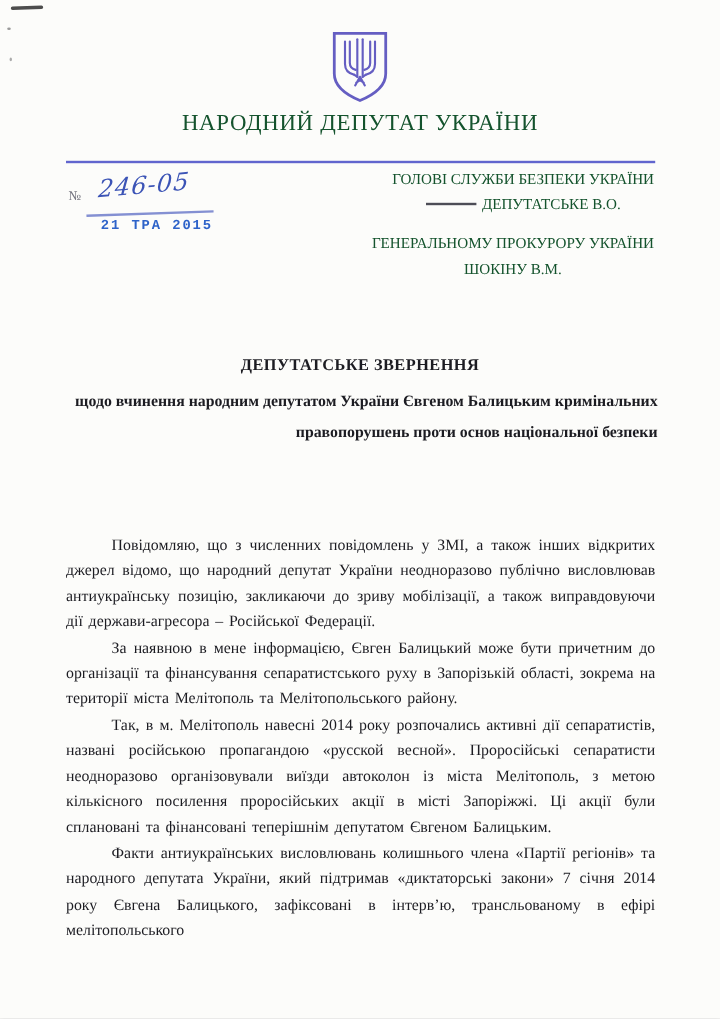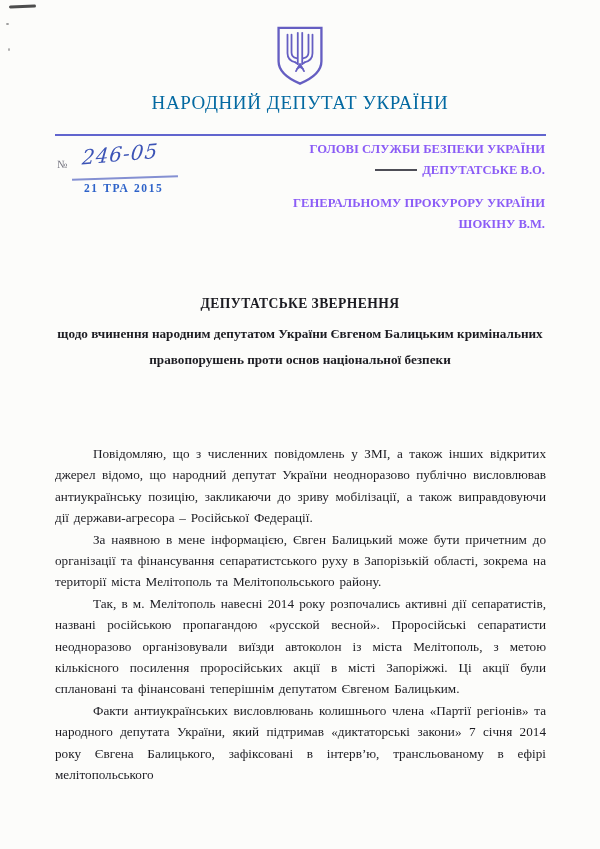--- a/index.html
+++ b/index.html
@@ -16,48 +16,48 @@
   
   .smudge-top{position:absolute;left:9px;top:5px;width:27px;height:3px;background:#2e2e2e;border-radius:2px;transform:rotate(-2deg);opacity:.85;}
   .speck-1{position:absolute;left:6px;top:23px;width:3px;height:2px;background:#9a9a9a;border-radius:50%;}
   .speck-2{position:absolute;left:8px;top:48px;width:2px;height:3px;background:#ababab;border-radius:50%;}
 
   
   .emblem{position:absolute;left:50%;top:25px;transform:translateX(-50%);}
   .org-title{
     position:absolute;left:0;right:0;top:92px;
     text-align:center;font-size:19px;letter-spacing:.6px;
-    color:#0369a1;font-weight:normal;margin:0;
+    color:#14532d;font-weight:normal;margin:0;
   }
   .rule{position:absolute;left:55px;top:134px;width:491px;height:2px;background:#6165ce;}
 
   
   .reg-no-symbol{position:absolute;left:57px;top:158px;font-size:11px;color:#74747f;}
   .reg-no-value{
     position:absolute;left:82px;top:142px;
     font-family:"DejaVu Serif", serif;font-style:italic;
     font-size:20px;color:#3c54b6;letter-spacing:1px;
     transform:rotate(-5deg) skewX(-10deg);
   }
   .reg-underline{position:absolute;left:72px;top:177px;width:106px;height:2px;background:#8490d2;transform:rotate(-2deg);}
   .stamp-date{
     position:absolute;left:84px;top:182px;
-    font-family:Liberation Serif, serif;font-weight:bold;
+    font-family:Liberation Mono, monospace;font-weight:bold;
     font-size:11.5px;color:#2e63c9;letter-spacing:1.6px;white-space:nowrap;
   }
 
   
-  .addr{position:absolute;right:55px;text-align:right;font-weight:bold;font-size:12.6px;line-height:21px;color:#8b5cf6;white-space:nowrap;}
+  .addr{position:absolute;right:55px;text-align:center;font-weight:normal;font-size:12.6px;line-height:21px;color:#14532d;white-space:nowrap;}
   .addr-1{top:139px;}
   .addr-2{top:193px;}
   .pen-stroke{display:inline-block;width:42px;height:2px;background:#4d4d56;vertical-align:3px;margin-right:5px;}
 
   
   .doc-title{position:absolute;left:0;right:0;top:296px;text-align:center;font-weight:bold;font-size:13.6px;letter-spacing:.4px;margin:0;}
-  .doc-subtitle{position:absolute;left:52px;width:496px;top:321px;text-align:center;font-weight:bold;font-size:13.2px;line-height:26px;margin:0;}
+  .doc-subtitle{position:absolute;left:52px;width:496px;top:321px;text-align:right;font-weight:bold;font-size:13.2px;line-height:26px;margin:0;}
 
   
   .salutation{position:absolute;left:60px;width:510px;top:390px;text-align:center;font-style:italic;font-size:13.6px;line-height:23px;}
 
   
   .body-text{position:absolute;left:55px;width:491px;top:443px;font-size:13.2px;line-height:21.4px;text-align:justify;}
   .body-text p{margin:0;text-indent:38px;word-spacing:1.5px;}
 </style>
 </head>
 <body>

